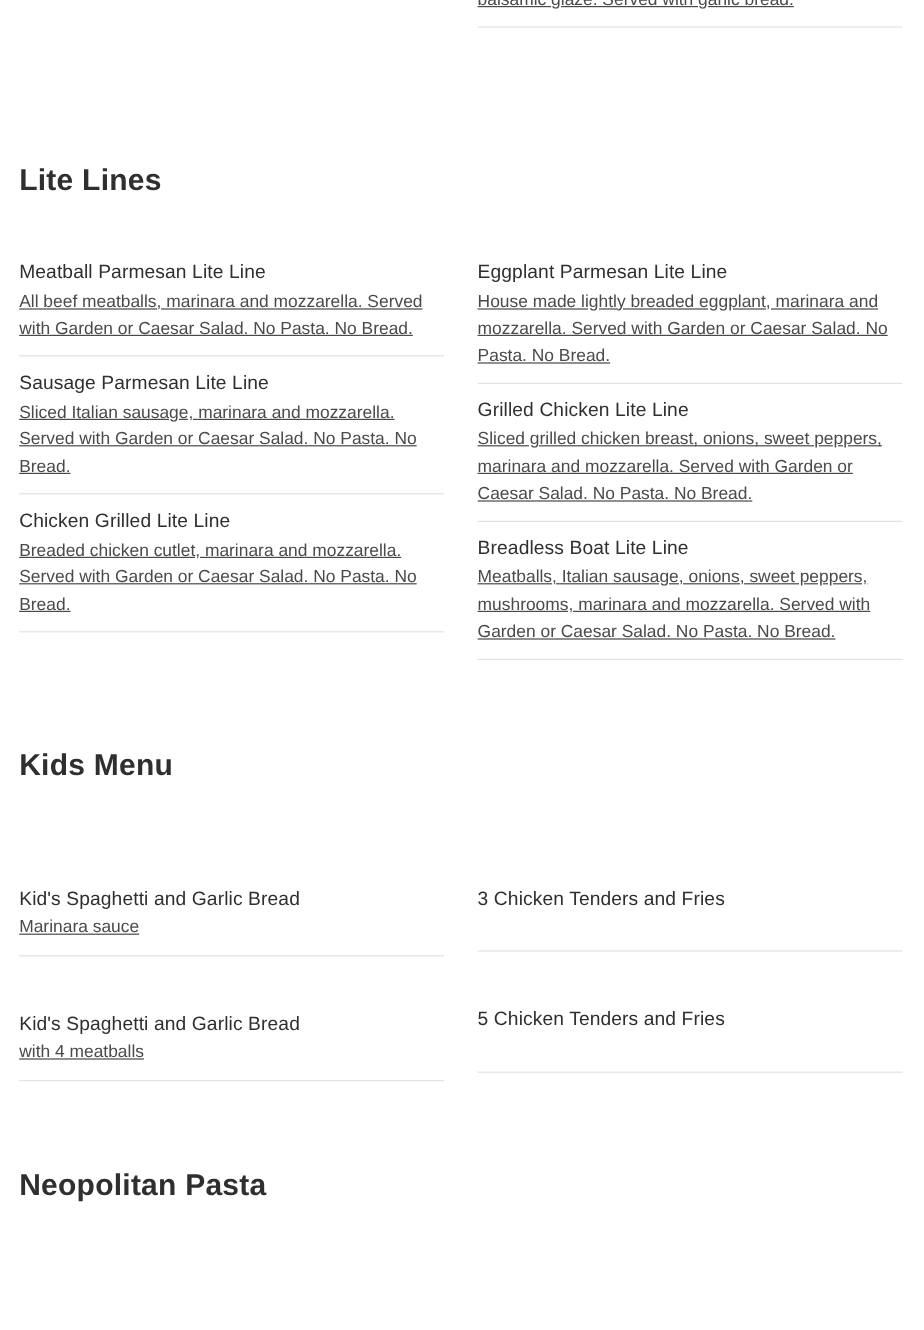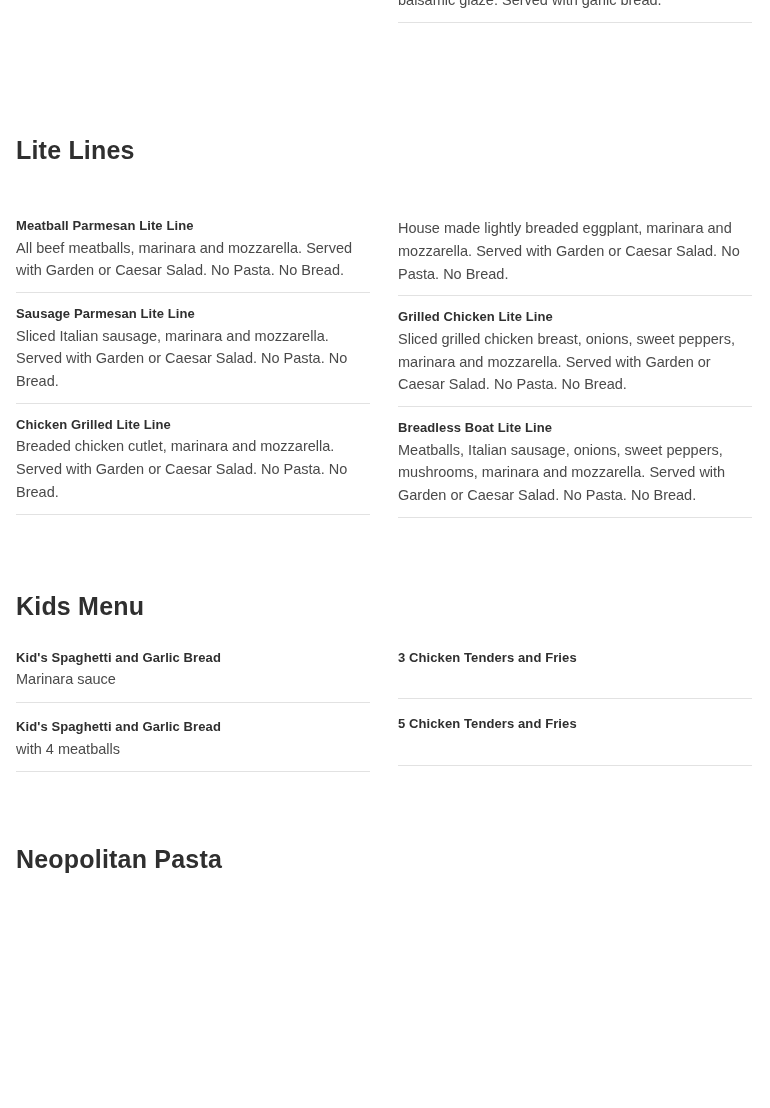--- a/index.html
+++ b/index.html
@@ -29,55 +29,56 @@
   .col {
     width: 354px;
     flex: 0 0 354px;
   }
   .item {
     border-bottom: 1px solid #e2e2e2;
     padding-bottom: 10px;
     margin-bottom: 12px;
   }
   .item-name {
-    font-size: 13px;
-    font-weight: bold;
+    font-size: 16px;
+    font-weight: normal;
     color: #2f2f2f;
     letter-spacing: 0.1px;
     line-height: 1.35;
     margin: 0 0 2px 0;
   }
   .item-desc {
     font-size: 14.5px;
     color: #4a4a4a;
     line-height: 1.57;
     margin: 0;
+    text-decoration: underline;
   }
   .section-title {
     font-size: 25px;
     font-weight: bold;
     color: #2f2f2f;
     letter-spacing: 0.2px;
     margin: 0;
   }
   
   .top-strip {
     position: relative;
     height: 86px;
     overflow: hidden;
   }
   .top-strip .cols { margin-top: -34px; }
   .top-strip .item-desc { line-height: 1.57; }
   .spacer-1 { height: 50px; }
   .head-lite { margin-top: 0px; margin-bottom: 52px; }
   .spacer-2 { height: 62px; }
-  .head-kids { margin-bottom: 28px; }
+  .head-kids { margin-bottom: 40px; }
   .spacer-3 { height: 58px; }
   .head-neo { margin-bottom: 10px; }
-  .kids .item { padding-bottom: 11px; margin-bottom: 15px; }
+  .kids .item { padding-bottom: 11px; margin-bottom: 15px; margin-top: 46px; }
   .kids .item-name { margin-bottom: 2px; }
   .kids-right .item { padding-bottom: 30px; margin-bottom: 16px; }
 </style>
 </head>
 <body>
 
 <div class="page">
 
   <div class="top-strip">
     <div class="cols">
@@ -107,20 +108,21 @@
         <p class="item-name">Sausage Parmesan Lite Line</p>
         <p class="item-desc">Sliced Italian sausage, marinara and mozzarella. Served with Garden or Caesar Salad. No Pasta. No Bread.</p>
       </div>
       <div class="item">
         <p class="item-name">Chicken Grilled Lite Line</p>
         <p class="item-desc">Breaded chicken cutlet, marinara and mozzarella. Served with Garden or Caesar Salad. No Pasta. No Bread.</p>
       </div>
     </div>
     <div class="col">
       <div class="item">
+        <p class="item-name">Eggplant Parmesan Lite Line</p>
         <p class="item-desc">House made lightly breaded eggplant, marinara and mozzarella. Served with Garden or Caesar Salad. No Pasta. No Bread.</p>
       </div>
       <div class="item">
         <p class="item-name">Grilled Chicken Lite Line</p>
         <p class="item-desc">Sliced grilled chicken breast, onions, sweet peppers, marinara and mozzarella. Served with Garden or Caesar Salad. No Pasta. No Bread.</p>
       </div>
       <div class="item">
         <p class="item-name">Breadless Boat Lite Line</p>
         <p class="item-desc">Meatballs, Italian sausage, onions, sweet peppers, mushrooms, marinara and mozzarella. Served with Garden or Caesar Salad. No Pasta. No Bread.</p>
       </div>

